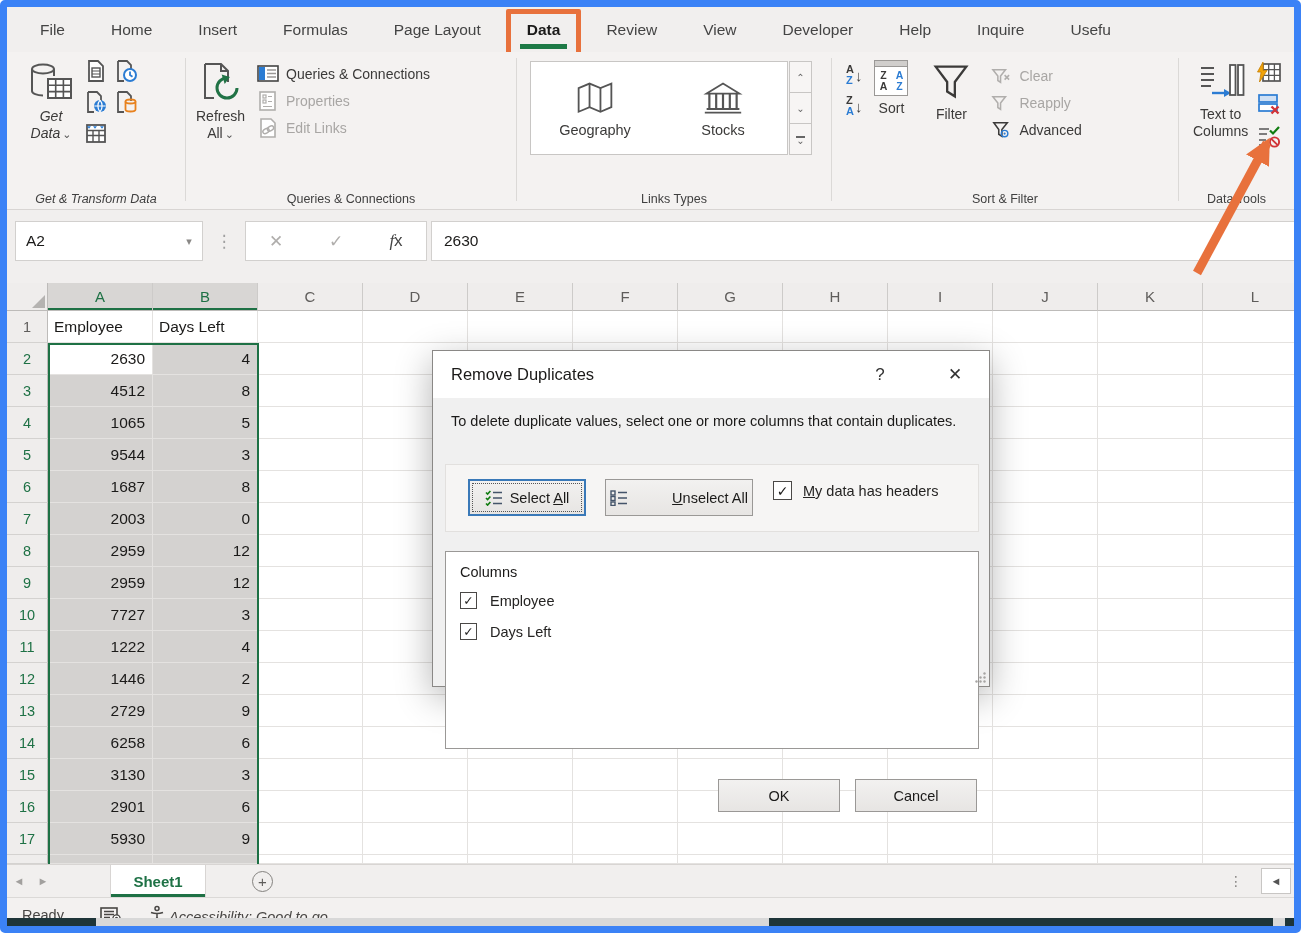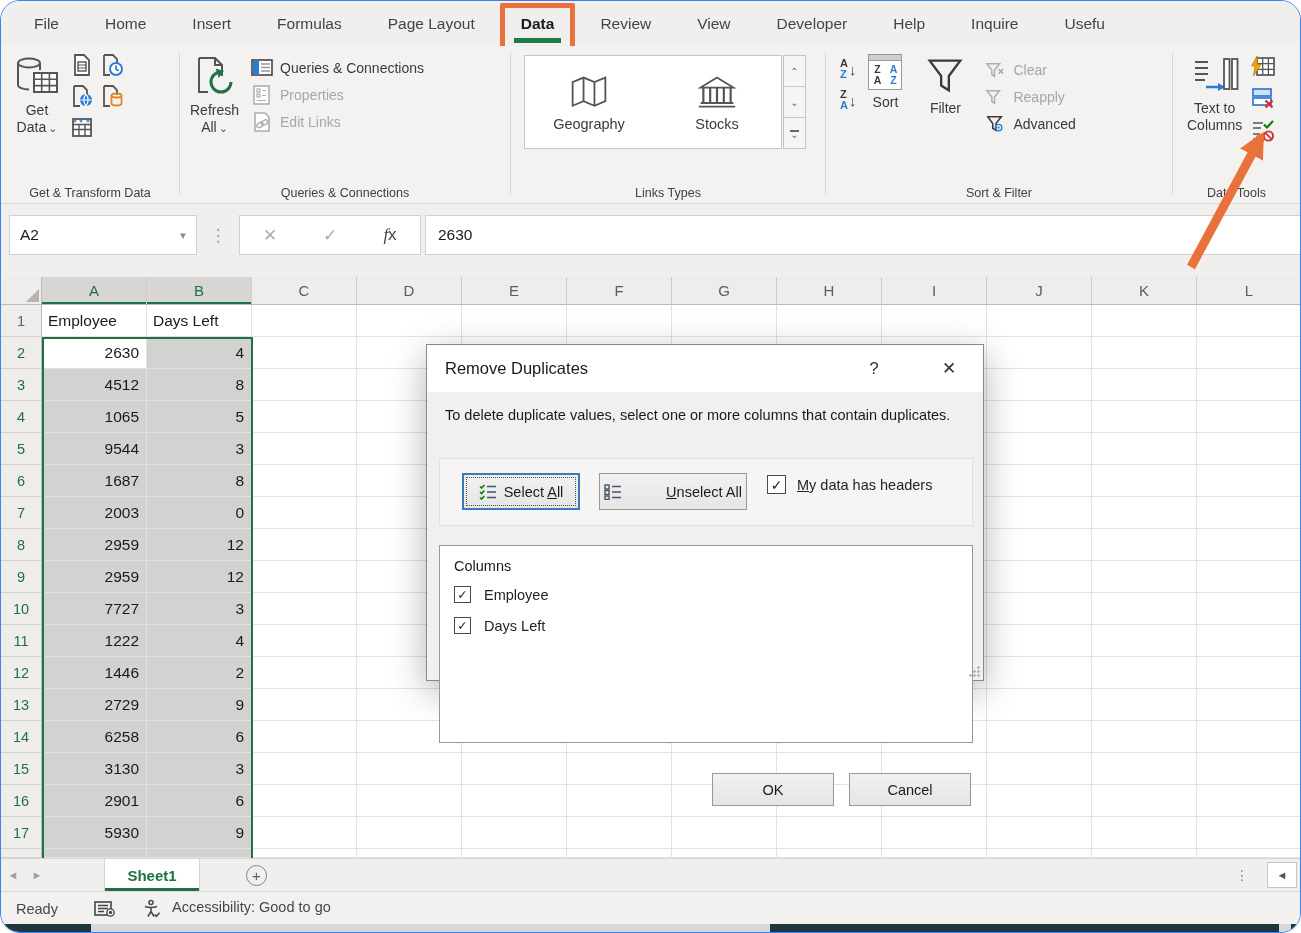--- a/index.html
+++ b/index.html
@@ -1,19 +1,19 @@
 <!DOCTYPE html>
 <html><head>
 <meta charset="utf-8">
 <style>
   * { margin:0; padding:0; box-sizing:border-box; }
   html,body { background:#fff; }
   body { font-family:"Liberation Sans","DejaVu Sans",sans-serif; color:#252423; }
   .frame { position:relative; width:1301px; height:933px; overflow:hidden;
-           border-radius:20px; border:1px solid #3b82f6; background:#f3f1f0; }
+           border-radius:5px; border:7px solid #3b82f6; background:#f3f1f0; }
 
   
   .tabbar { position:absolute; top:0; left:0; right:0; height:45px; background:#f1efee;
             display:flex; align-items:stretch; padding-left:10px; }
   .tab { position:relative; padding:0 23px; display:flex; align-items:center;
          font-size:15.5px; color:#444; cursor:default; white-space:nowrap; }
   .tab.active span { font-weight:700; color:#1b1a19; }
   .tab .hl { position:absolute; left:2px; right:2px; top:2px; bottom:-6px;
              border:5px solid #e8713c; border-radius:2px; pointer-events:none; }
   .tab .uline { position:absolute; left:16px; right:16px; bottom:3px; height:5px;
@@ -26,21 +26,21 @@
   .grouplabel { position:absolute; bottom:3px; left:0; right:0; text-align:center;
                 font-size:12.5px; color:#404040; white-space:nowrap; overflow:hidden; }
   .vsep { width:1px; background:#dbd9d7; margin:6px 0 8px; }
   .rbtn-big { display:flex; flex-direction:column; align-items:center; justify-content:flex-start;
               padding-top:8px; font-size:14px; color:#3b3a39; line-height:1.2; text-align:center; }
   .rbtn-big .caret { font-size:11px; color:#555; margin-left:2px; }
   .rbtn-row { display:flex; align-items:center; gap:7px; height:27px; font-size:14px; color:#3b3a39; }
   .rbtn-row.disabled { color:#a8a6a4; }
   .miniicon { width:26px; height:26px; display:flex; align-items:center; justify-content:center; }
 
-  .g1 { width:178px; display:flex; padding-left:12px; }
+  .g1 { width:178px; display:flex; padding-left:20px;font-style:italic; }
   .g1 .cluster { display:grid; grid-template-columns:30px 30px; grid-auto-rows:31px;
                  margin:6px 0 0 8px; }
   .g2 { width:330px; display:flex; padding-left:10px; }
   .g2 .col { margin:8px 0 0 12px; }
   .g3 { width:314px; }
   .gallery { position:absolute; left:13px; top:9px; width:258px; height:94px; background:#fff;
              border:1px solid #c8c6c4; display:flex; }
   .gal-item { width:50%; display:flex; flex-direction:column; align-items:center;
               justify-content:center; gap:3px; font-size:14.5px; color:#3b3a39; }
   .galscroll { position:absolute; left:272px; top:9px; width:23px; height:94px;
@@ -130,21 +130,21 @@
   .hscroll-left { position:absolute; right:3px; top:3px; bottom:3px; width:30px; background:#fff;
                   border:1px solid #c8c6c4; display:flex; align-items:center; justify-content:center;
                   color:#555; font-size:11px; }
 
   
   .statusbar { position:absolute; top:890px; left:0; right:0; height:35px; background:#f3f1f0;
                border-top:1px solid #dbd9d7; display:flex; align-items:center; font-size:14.5px;
                color:#484644; }
   .statusbar .ready { margin-left:15px; width:60px; }
   .sbicon { margin-left:18px; display:flex; align-items:center; }
-  .sbacc { margin-left:26px; display:flex; align-items:flex-start; gap:10px; }
+  .sbacc { margin-left:26px; display:flex; align-items:flex-end; gap:1px;font-style:italic; }
 
   
   .scrubber { position:absolute; bottom:0; left:0; right:0; height:8px; display:flex; }
   .scrubber .dark { background:#1e3539; }
   .scrubber .light { background:#d8d8d8; }
 
   
   .dialog { position:absolute; left:425px; top:343px; width:558px; height:337px; background:#f0f0f0;
             border:1px solid #8a8886; box-shadow:0 10px 34px rgba(0,0,0,.30); z-index:50; }
   .dlg-title { position:absolute; left:0; top:0; right:0; height:47px; background:#fff;

